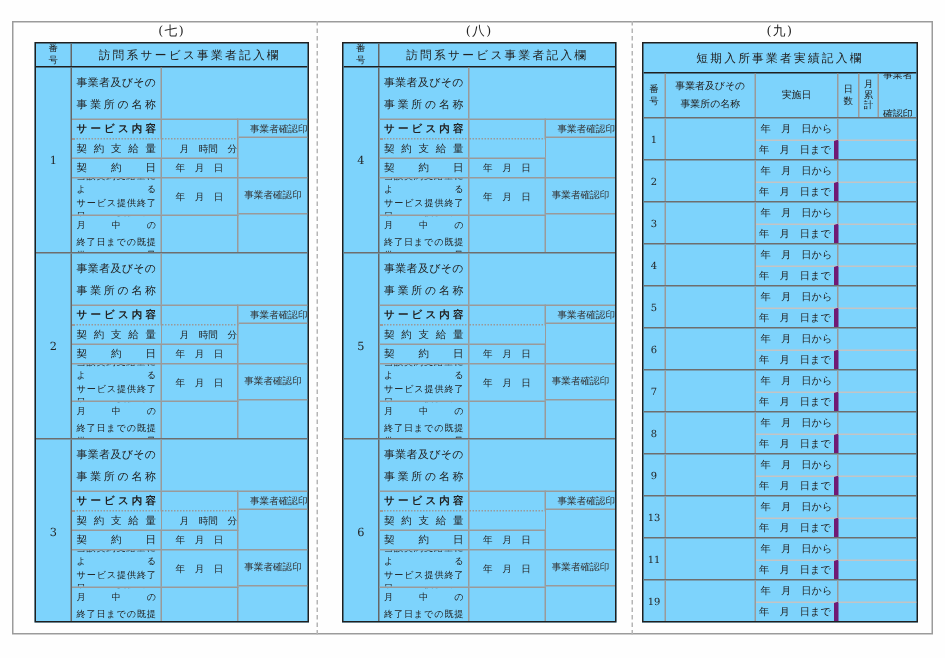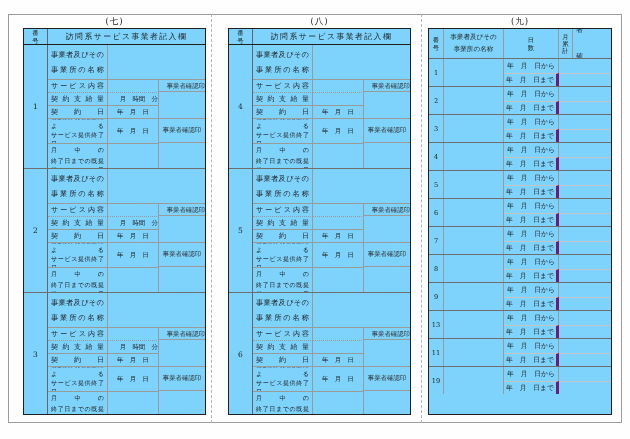--- a/index.html
+++ b/index.html
@@ -24,21 +24,21 @@
   .phead-title { display:flex; align-items:center; justify-content:center; font-size:7.8px; letter-spacing:1.5px; white-space:nowrap; }
 
   .block { display:grid; grid-template-columns:24px 60px 51px 1fr; grid-template-rows:34px 13px 13px 13px 25px 25px; }
   .block + .block { border-top:1px solid #6e6e6e; }
   .c { font-size:7px; overflow:hidden; }
   .no { grid-column:1; grid-row:1/7; border-right:1px solid #666; display:flex; align-items:center; justify-content:center; font-size:7.5px; }
   .l { grid-column:2; border-right:1px solid #9a9a9a; padding:0 3px; }
   .jl { text-align:justify; text-align-last:justify; }
   .name { grid-row:1; display:flex; flex-direction:column; justify-content:center; gap:5px; font-size:7.3px; }
   .namev { grid-column:3/5; grid-row:1; }
-  .svc  { grid-row:2; border-top:1px solid #9a9a9a; line-height:12px; }
+  .svc  { grid-row:2; border-top:1px solid #9a9a9a; line-height:12px;font-weight:bold; }
   .svcv { grid-column:3; grid-row:2; border-top:1px solid #9a9a9a; border-right:1px solid #9a9a9a; }
   .cf   { grid-column:4; text-align:right; font-size:6.4px; color:#333; }
   .cf1  { grid-row:2; border-top:1px solid #9a9a9a; border-bottom:1px solid #9a9a9a; line-height:12px; }
   .qty  { grid-row:3; border-top:1px dotted #9a9a9a; line-height:12px; }
   .qtyv { grid-column:3; grid-row:3; border-top:1px dotted #9a9a9a; border-right:1px solid #9a9a9a; text-align:right; font-size:6.4px; line-height:12px; white-space:nowrap; }
   .date { grid-row:4; border-top:1px solid #9a9a9a; line-height:12px; }
   .datev{ grid-column:3; grid-row:4; border-top:1px solid #9a9a9a; border-right:1px solid #9a9a9a; text-align:center; font-size:6.4px; line-height:12px; }
   .blank1 { grid-row:3/5; }
   .end  { grid-row:5; border-top:1px solid #9a9a9a; font-size:6.1px; display:flex; flex-direction:column; justify-content:center; }
   .endv { grid-column:3; grid-row:5; border-top:1px solid #9a9a9a; border-right:1px solid #9a9a9a; font-size:6.4px; display:flex; align-items:center; justify-content:center; }
@@ -268,28 +268,30 @@
     <div class="c provv"></div>
     <div class="c cf blank2"></div>
   </div>
 </div>
     </div>
   </section>
 
   <section class="pcol" style="left:428px; width:184px;">
     <div class="ptitle">(九)</div>
     <div class="pbox">
+      <div class="p9title">短期入所事業者実績記入欄</div>
       <div class="p9cols">
         <div>
             <span class="vtxt">番号</span>
           </div>
         <div class="hname">
           <span>事業者及びその</span>
           <span>事業所の名称</span>
         </div>
+        <div>実施日</div>
         <div>
             <span class="vtxt">日数</span>
           </div>
         <div>
             <span class="vtxt" style="width:7px;">月累計</span>
           </div>
         <div class="hseal">
           <span>事業者</span>
           <span>確認印</span>
         </div>

